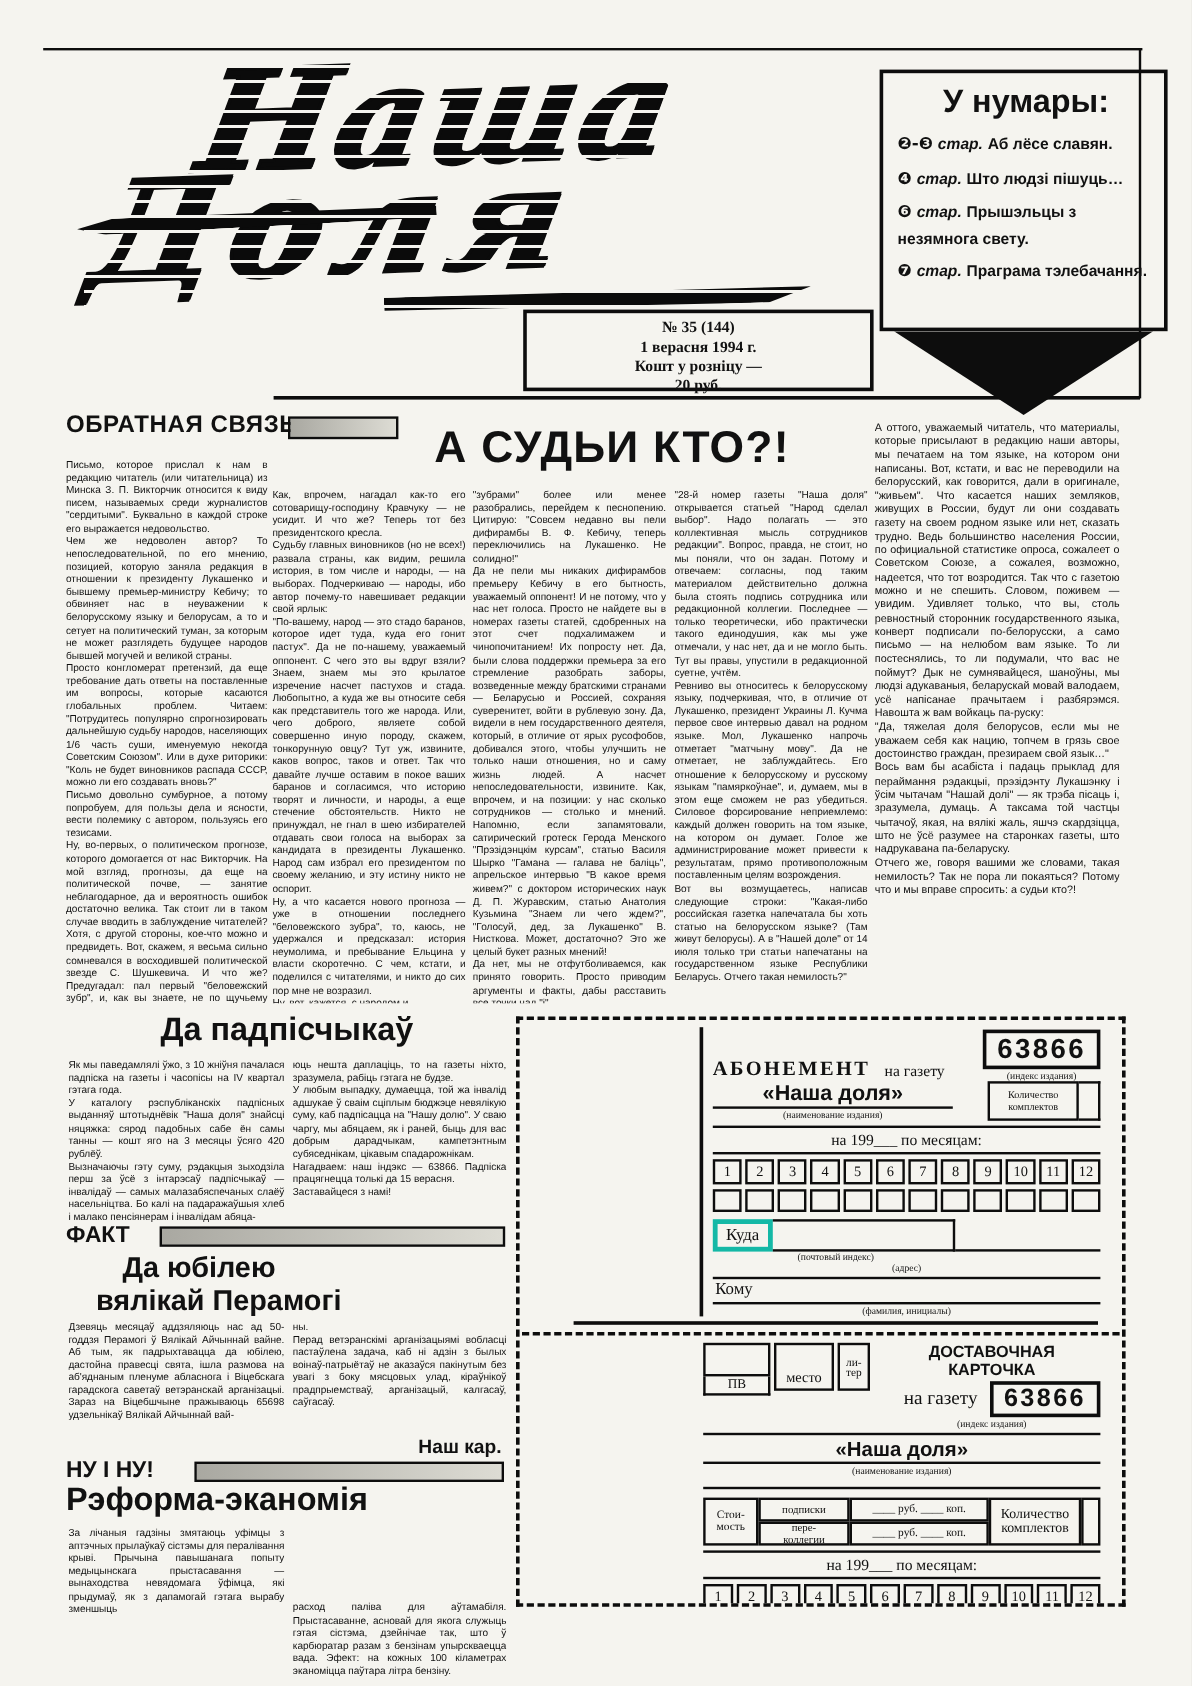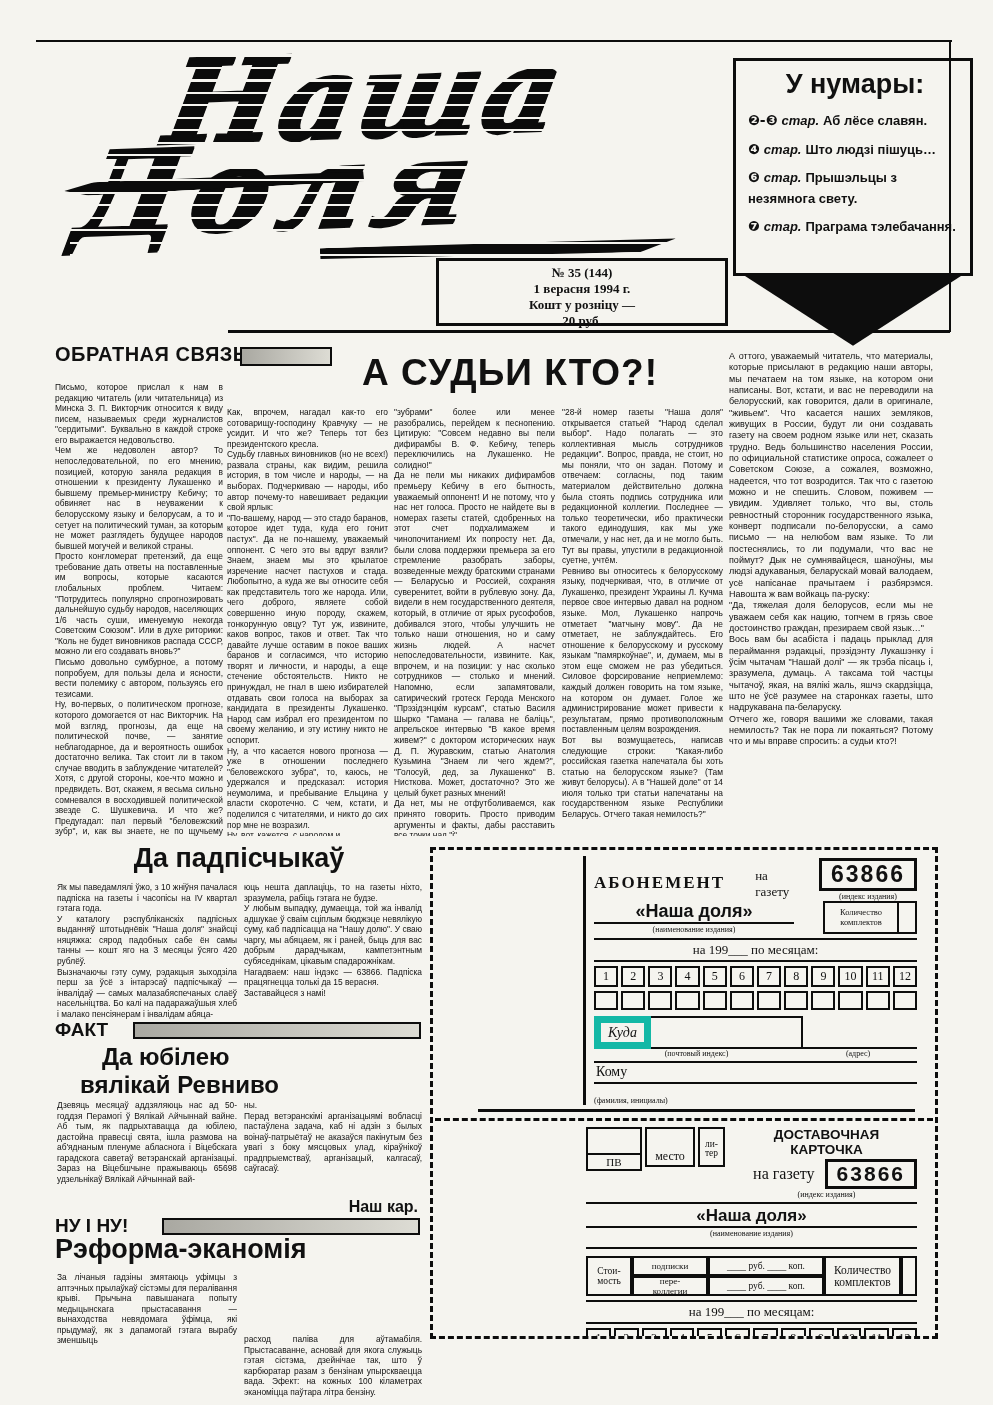--- a/index.html
+++ b/index.html
@@ -78,50 +78,50 @@
   .nunu-label{left:55px;top:1215px;font-weight:bold;font-size:19px;}
   .bar-nunu{left:162px;top:1218px;width:258px;height:17px;}
   .reform-head{left:55px;top:1234px;width:368px;text-align:left;font-weight:bold;font-size:27px;}
   .reform-c1{left:57px;top:1272px;width:180px;height:112px;}
   .reform-c2{left:244px;top:1334px;width:178px;height:112px;}
 
   
   .form{left:430px;top:847px;width:508px;height:492px;border:3px dashed #0d0d0d;box-sizing:border-box;
         font-family:"Liberation Serif",serif;overflow:hidden;padding-top:6px;}
   .fa-inner{margin-left:150px;border-left:3px solid #0d0d0d;padding:2px 18px 0 8px;}
-  .fa-title-row{display:flex;align-items:center;gap:18px;}
+  .fa-title-row{display:flex;align-items:flex-end;}
   .fa-title{font-weight:bold;font-size:17px;letter-spacing:2px;padding-top:7px;}
   .fa-gazeta{font-size:13px;margin:9px 0 0 12px;}
   .fa-index-wrap{margin-left:auto;text-align:center;}
   .index-box{border:3px solid #0d0d0d;padding:0 9px;font-family:"Liberation Sans",sans-serif;
              font-weight:bold;font-size:23px;letter-spacing:2px;display:inline-block;}
   .index-cap{font-size:8px;margin-top:1px;}
   .paper-name{font-family:"Liberation Sans",sans-serif;font-weight:bold;font-size:18px;}
   .fa-name-row{display:flex;margin-top:0;}
   .fa-name-col{width:200px;text-align:center;}
   .cap{font-size:8px;}
   .fa-name-col .cap{border-top:2.5px solid #0d0d0d;padding-top:1px;}
   .qty-cell{margin-left:auto;border:2.5px solid #0d0d0d;width:76px;font-size:8.5px;text-align:center;
             padding:4px 2px;box-sizing:border-box;}
   .qty-box{border:2.5px solid #0d0d0d;border-left:none;width:16px;}
   .period{border-top:2.5px solid #0d0d0d;border-bottom:2.5px solid #0d0d0d;text-align:center;
           font-size:13px;padding:2px 0;margin-top:4px;}
   .months{display:grid;grid-template-columns:repeat(12,1fr);gap:3px;margin-top:4px;}
   .mcell{border:2px solid #0d0d0d;height:17px;text-align:center;font-size:12px;line-height:17px;}
   .months-empty .mcell{height:15px;}
   .kuda-row{display:flex;margin-top:6px;align-items:stretch;}
-  .kuda-label{border:7px solid #14b8a6;font-size:14px;padding:0 7px;line-height:19px;font-style:italic;}
+  .kuda-label{border:4px solid #14b8a6;font-size:14px;padding:0 7px;line-height:19px;}
   .kuda-index{border:2px solid #0d0d0d;border-left:none;width:150px;}
   .kuda-addr{flex:1;border-bottom:2px solid #0d0d0d;}
-  .kuda-caps{display:flex;font-size:8px;}
+  .kuda-caps{display:flex;font-size:8px;flex-direction:column;}
   .kuda-caps .cap-index{width:205px;text-align:center;}
   .kuda-caps .cap-addr{flex:1;text-align:center;}
   .komu-row{border-top:2px solid #0d0d0d;border-bottom:2px solid #0d0d0d;margin-top:3px;
             font-size:14px;padding:1px 0 2px 2px;}
-  .komu-cap{font-size:8px;padding-top:12px;}
+  .komu-cap{text-align:center;font-size:8px;padding-top:1px;}
   .fa-bottom-line{height:2.5px;background:#0d0d0d;margin:4px 20px 0 45px;}
   .form-divider{border-top:3px dashed #0d0d0d;margin:6px 2px;}
   .fb-inner{margin-left:153px;padding-right:18px;}
   .fb-boxes-row{display:flex;gap:3px;align-items:flex-start;}
   .pv-col{width:56px;}
   .pv-empty{border:2.5px solid #0d0d0d;height:24px;}
   .pv-label{border:2.5px solid #0d0d0d;border-top:none;height:14px;text-align:center;font-size:11px;line-height:14px;}
   .mesto-box{border:2.5px solid #0d0d0d;width:50px;height:40px;display:flex;align-items:flex-end;
              justify-content:center;font-size:12px;box-sizing:border-box;padding-bottom:1px;}
   .liter-box{border:2.5px solid #0d0d0d;width:27px;height:40px;font-size:9.5px;text-align:center;
@@ -223,21 +223,21 @@
       <div class="coltext">юць нешта даплаціць, то на газеты ніхто, зразумела, рабіць гэтага не будзе.
 У любым выпадку, думаецца, той жа інвалід адшукае ў сваім сціплым бюджэце невялікую суму, каб падпісацца на "Нашу долю". У сваю чаргу, мы абяцаем, як і раней, быць для вас добрым дарадчыкам, кампетэнтным субяседнікам, цікавым спадарожнікам.
 Нагадваем: наш індэкс — 63866. Падпіска працягнецца толькі да 15 верасня.
 Заставайцеся з намі!</div>
     </div>
 
   <div class="abs fact-label">ФАКТ</div>
   <div class="abs graybar bar-fact"></div>
   <div class="abs jub-head">
     <div class="l1">Да юбілею</div>
-    <div>вялікай Ревниво</div>
+    <div>вялікай Перамогі</div>
   </div>
   <div class="abs jub-c1">
       <div class="coltext">Дзевяць месяцаў аддзяляюць нас ад 50-годдзя Перамогі ў Вялікай Айчыннай вайне. Аб тым, як падрыхтавацца да юбілею, дастойна правесці свята, ішла размова на аб'яднаным пленуме абласнога і Віцебскага гарадскога саветаў ветэранскай арганізацыі. Зараз на Віцебшчыне пражываюць 65698 удзельнікаў Вялікай Айчыннай вай-</div>
     </div>
   <div class="abs jub-c2">
     <div class="coltext">ны.
 Перад ветэранскімі арганізацыямі вобласці пастаўлена задача, каб ні адзін з былых воінаў-патрыётаў не аказаўся пакінутым без увагі з боку мясцовых улад, кіраўнікоў прадпрыемстваў, арганізацый, калгасаў, саўгасаў.</div>
     <div class="signature">Наш кар.</div>
   </div>
 

